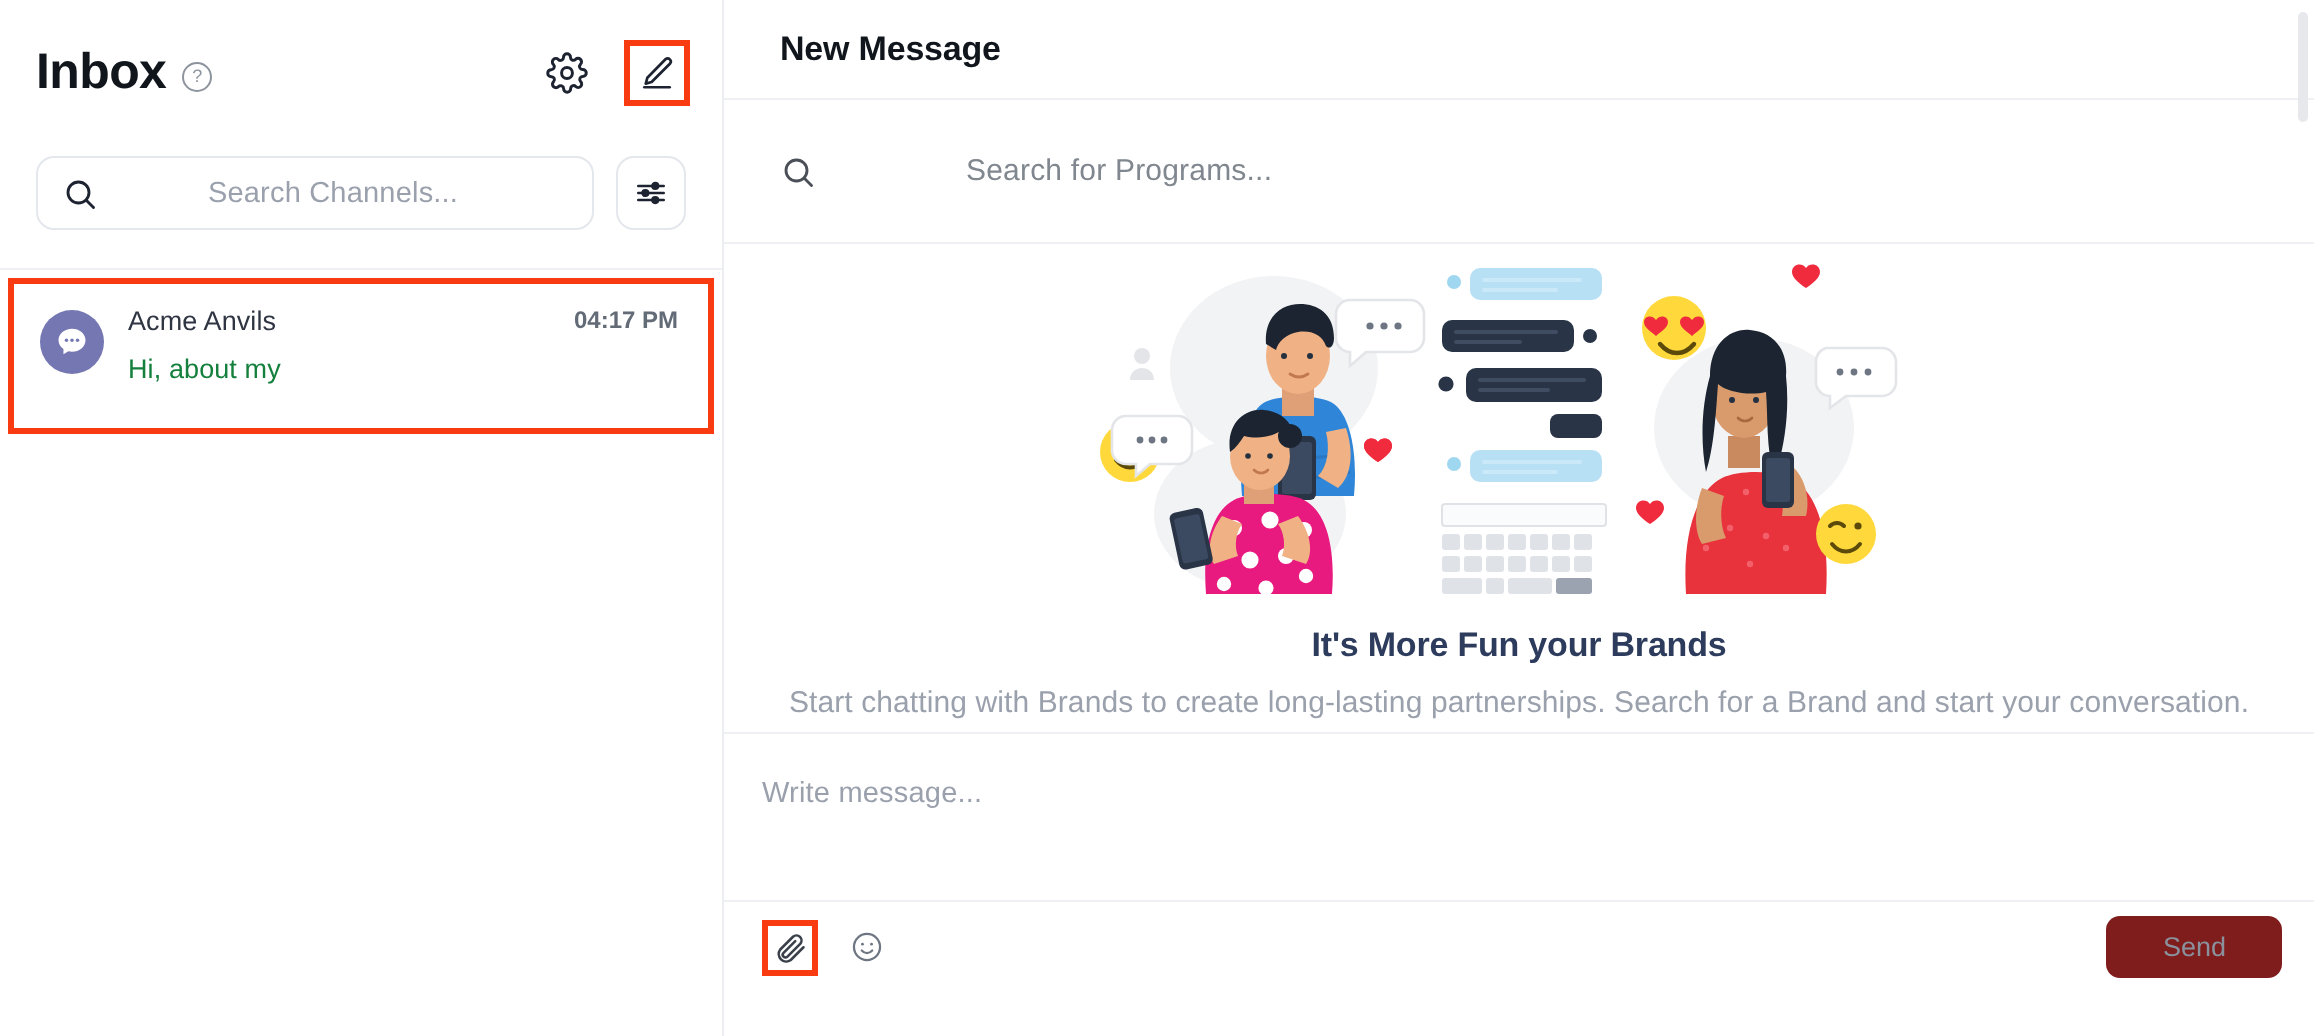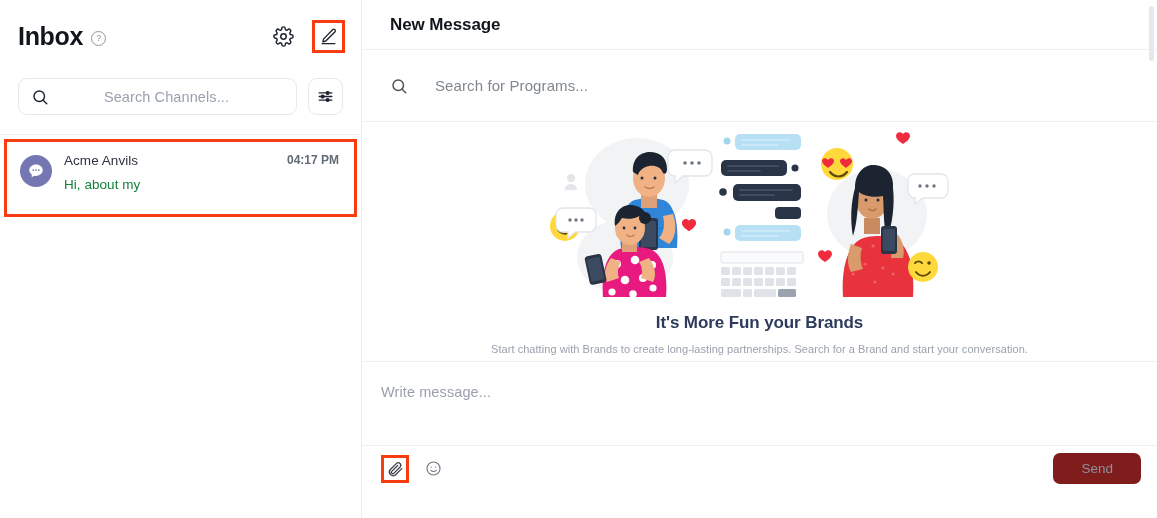--- a/index.html
+++ b/index.html
@@ -99,34 +99,34 @@
   .main-header {
     height:50px; flex:0 0 50px; display:flex; align-items:center;
     padding:0 28px; border-bottom:1px solid #eef0f3;
   }
   .main-title { font-size:17px; font-weight:bold; color:#11161c; letter-spacing:-0.1px; }
 
   .prog-search {
     height:72px; flex:0 0 72px; display:flex; align-items:center;
     padding:0 28px; border-bottom:1px solid #eef0f3; gap:27px;
   }
-  .prog-search .ph { font-size:15px; color:#81878f; letter-spacing:0.1px; }
+  .prog-search .ph { font-size:15px; color:#81878f; letter-spacing:0.1px;margin-left:48px; }
 
   .empty-state {
     flex:1; display:flex; flex-direction:column;
     align-items:center; justify-content:center;
     padding-bottom:6px;
   }
   .illus { width:470px; height:175px; position:relative; }
   .empty-title {
     font-size:17px; font-weight:bold; color:#2d3c5c;
     margin-top:16px; letter-spacing:-0.1px;
   }
   .empty-sub {
-    font-size:11px; color:#9aa1ad; margin-top:10px;
+    font-size:15px; color:#9aa1ad; margin-top:10px;
     letter-spacing:0.05px;
   }
 
   
   .composer { border-top:1px solid #eef0f3; flex:0 0 130px; display:flex; flex-direction:column; }
   .composer-input {
     flex:1; padding:21px 28px 0 19px;
   }
   .composer-input .ph { font-size:14.5px; color:#9aa1ad; letter-spacing:0.1px; }
   .composer-bar {

